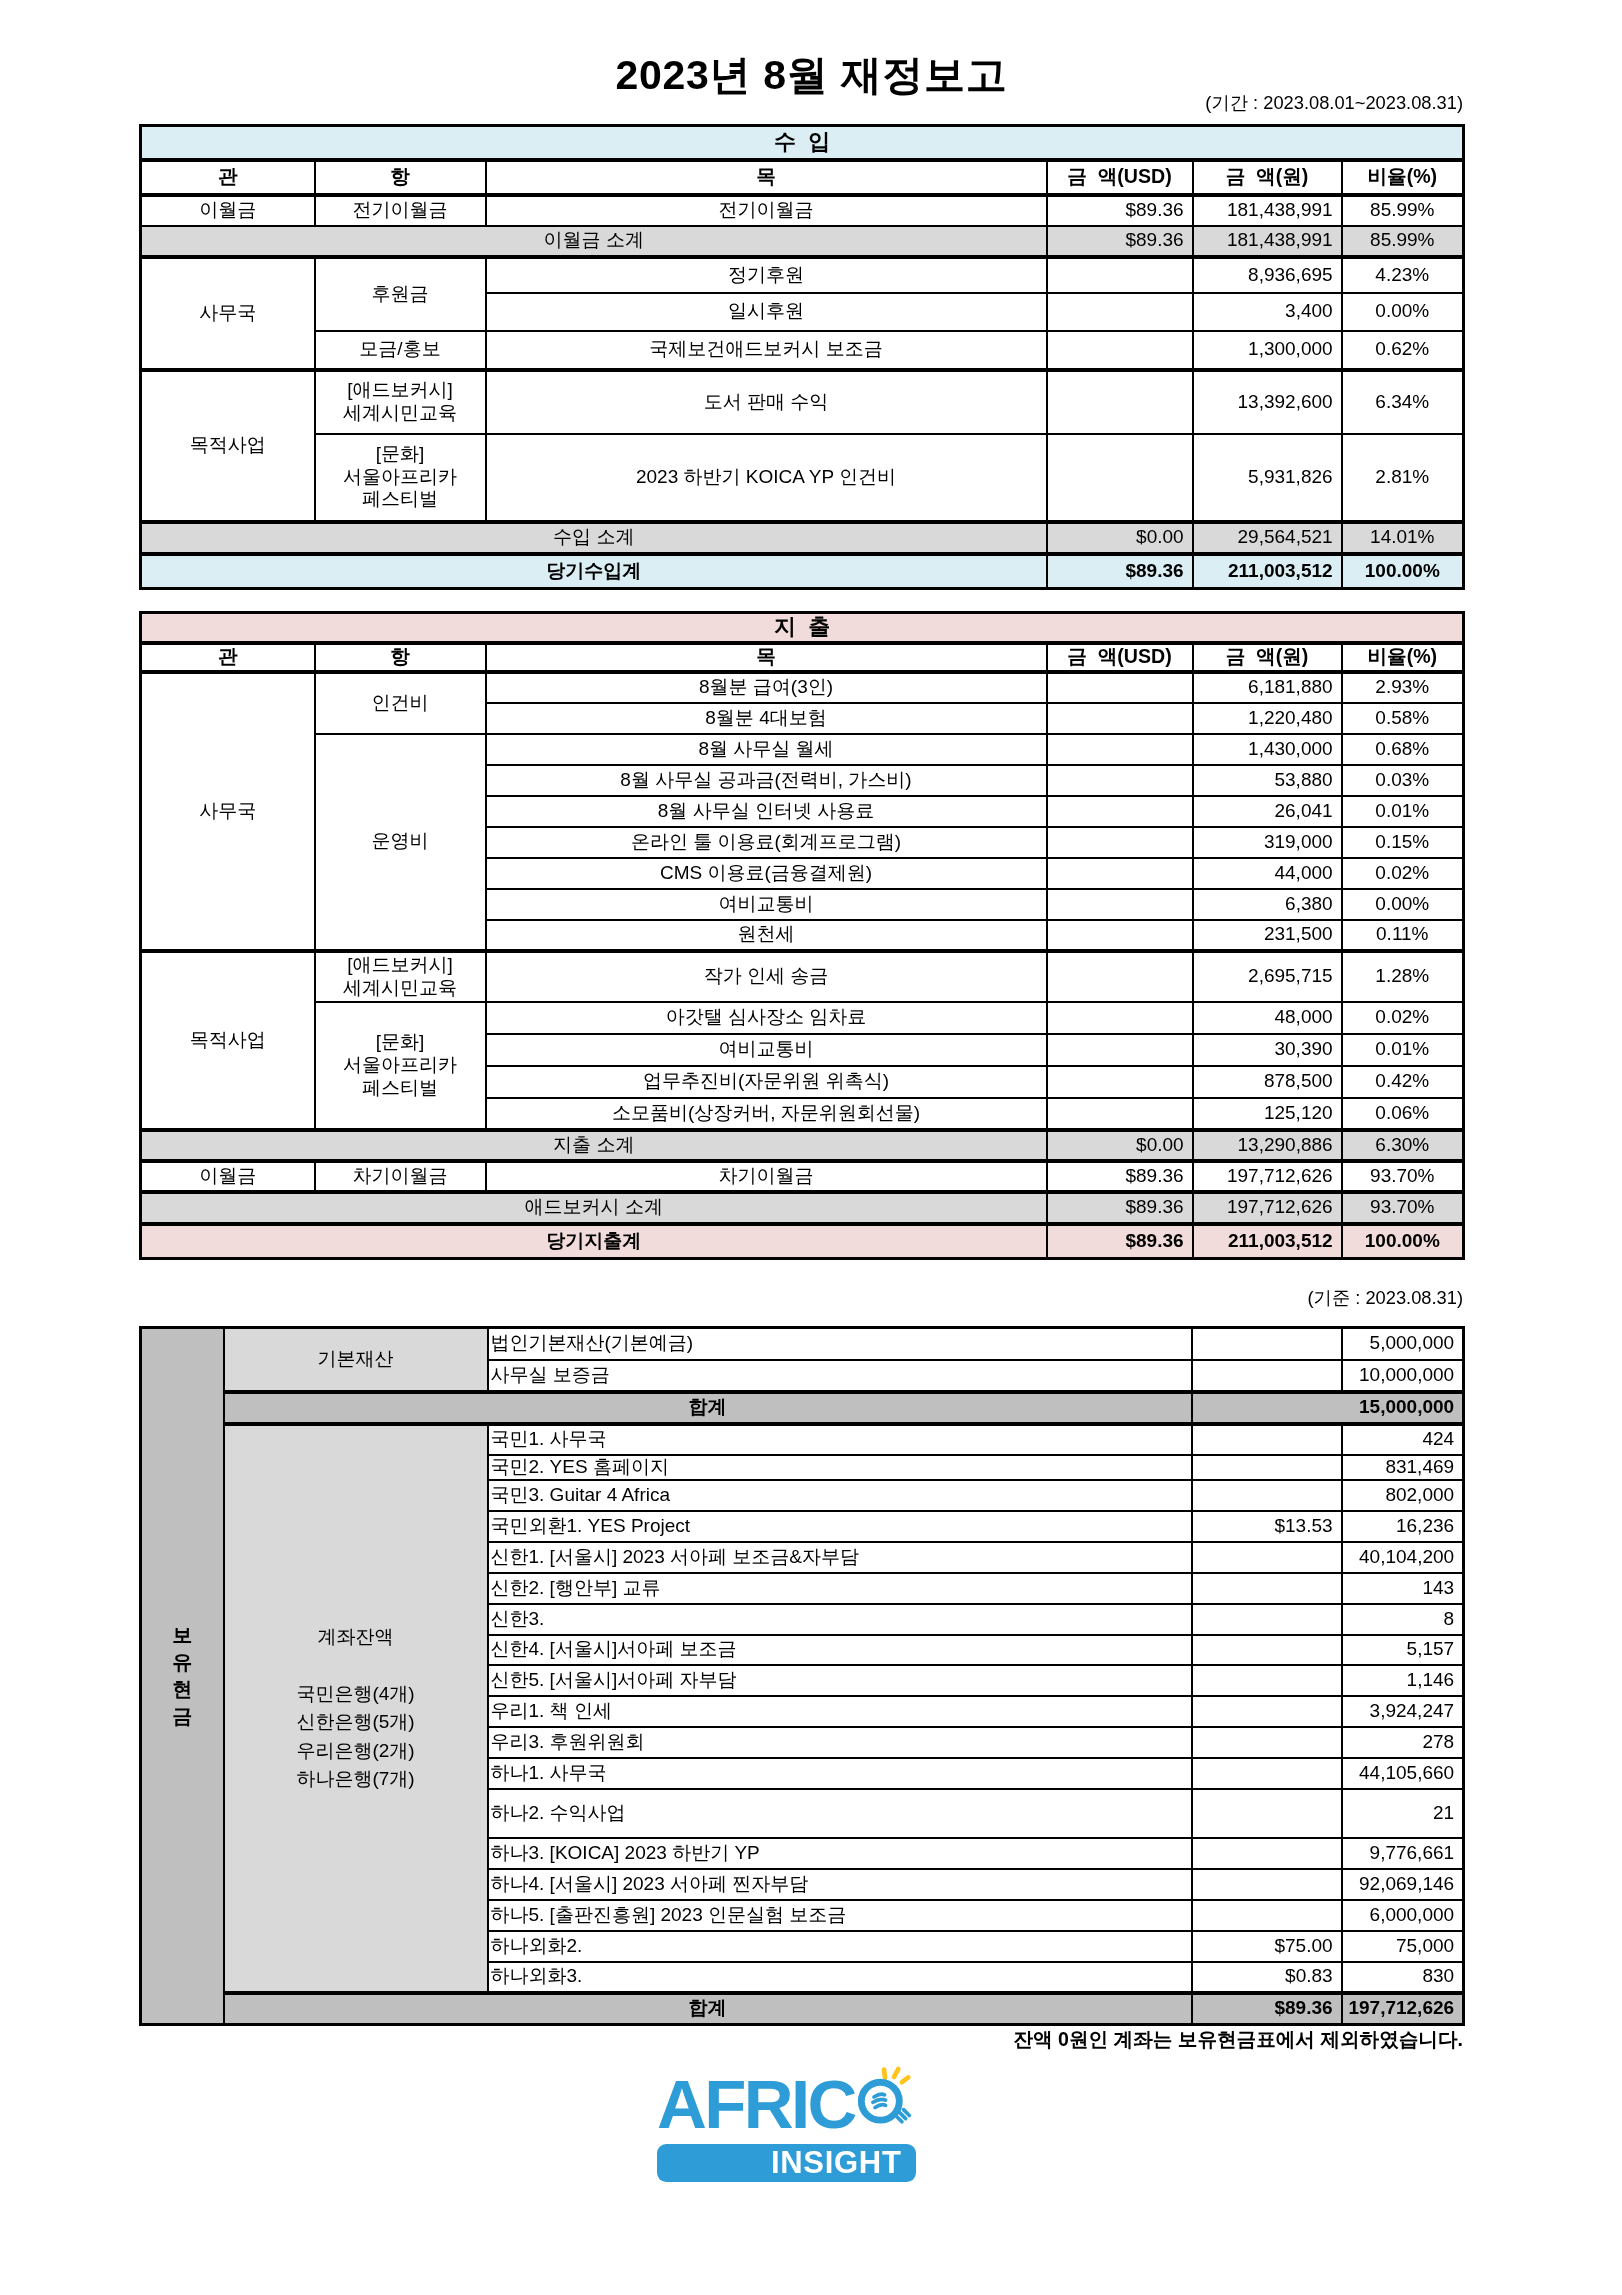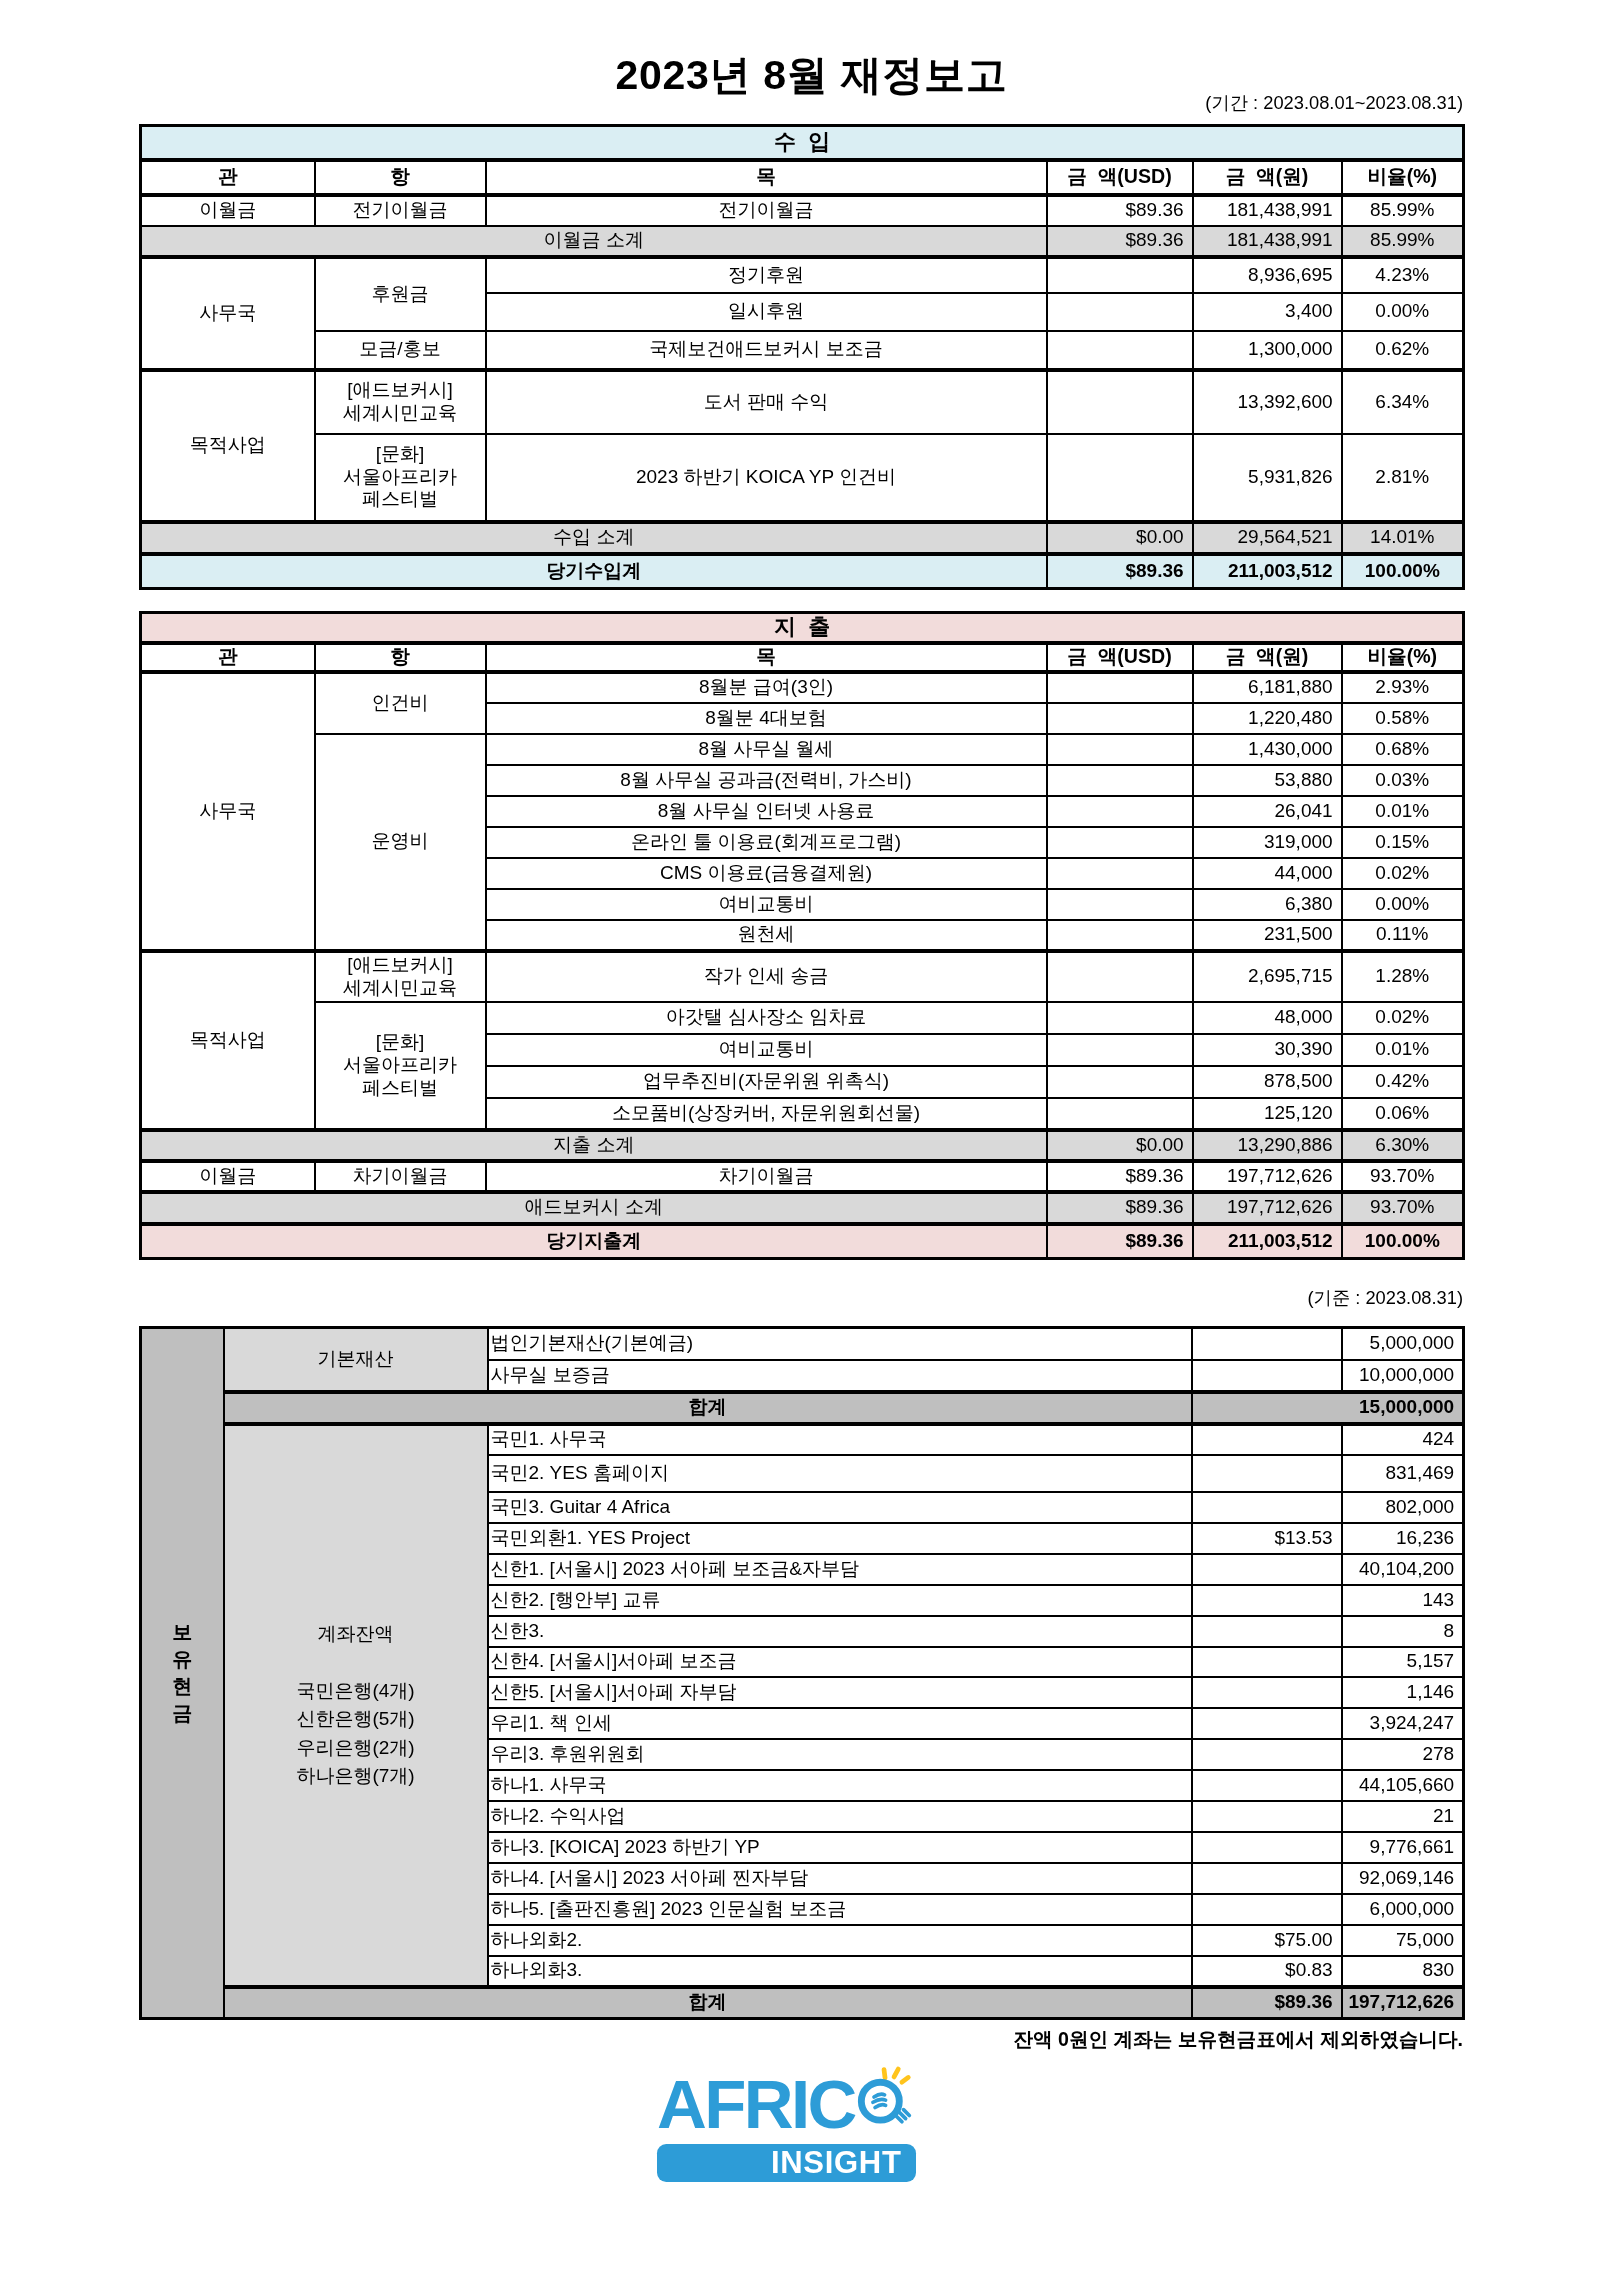--- a/index.html
+++ b/index.html
@@ -310,21 +310,21 @@
     <td class="acct-side gray" rowspan="18">계좌잔액
 
 국민은행(4개)
 신한은행(5개)
 우리은행(2개)
 하나은행(7개)</td>
     <td class="l">국민1. 사무국</td>
     <td class="r"></td>
     <td class="r">424</td>
   </tr>
-  <tr style="height:37px">
+  <tr style="height:25px">
         <td class="l">국민2. YES 홈페이지</td>
         <td class="r"></td>
         <td class="r">831,469</td>
       </tr>
   <tr style="height:31px">
         <td class="l">국민3. Guitar 4 Africa</td>
         <td class="r"></td>
         <td class="r">802,000</td>
       </tr>
   <tr style="height:31px">
@@ -365,21 +365,21 @@
   <tr style="height:31px">
         <td class="l">우리3. 후원위원회</td>
         <td class="r"></td>
         <td class="r">278</td>
       </tr>
   <tr style="height:31px">
         <td class="l">하나1. 사무국</td>
         <td class="r"></td>
         <td class="r">44,105,660</td>
       </tr>
-  <tr style="height:31px">
+  <tr style="height:49px">
         <td class="l">하나2. 수익사업</td>
         <td class="r"></td>
         <td class="r">21</td>
       </tr>
   <tr style="height:31px">
         <td class="l">하나3. [KOICA] 2023 하반기 YP</td>
         <td class="r"></td>
         <td class="r">9,776,661</td>
       </tr>
   <tr style="height:31px">

